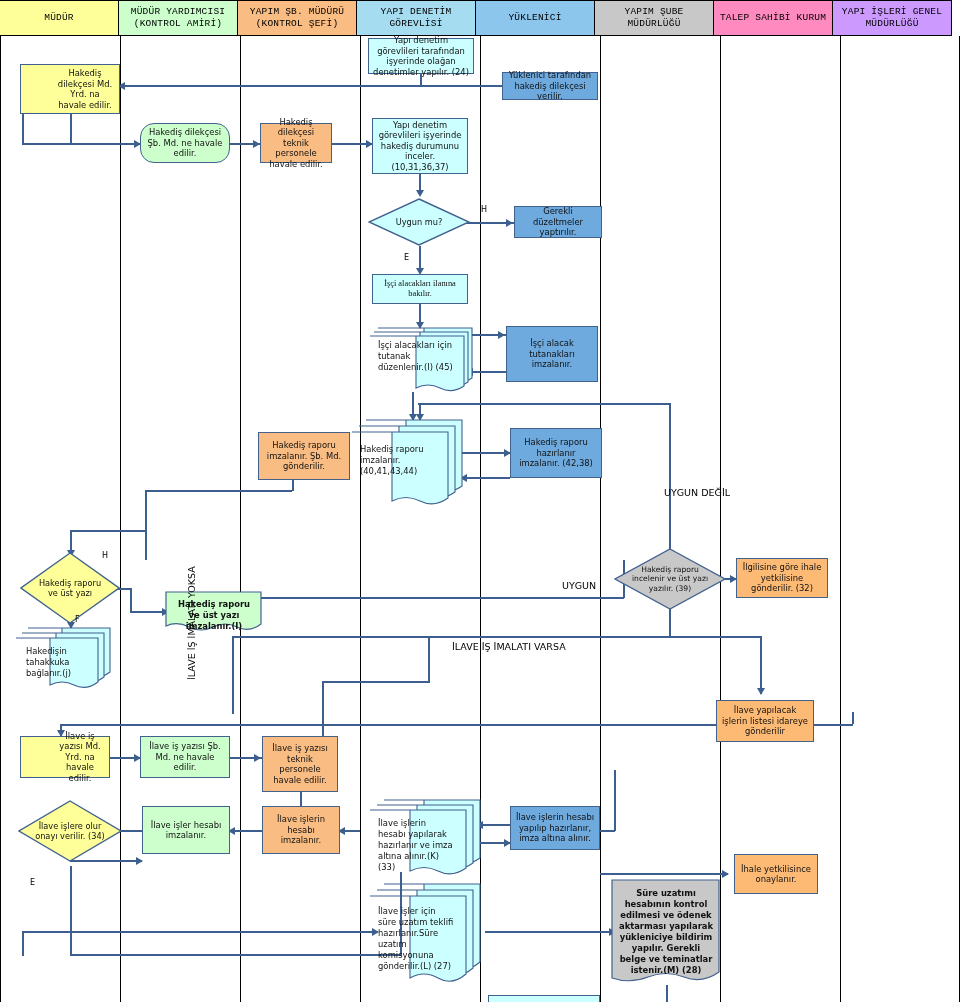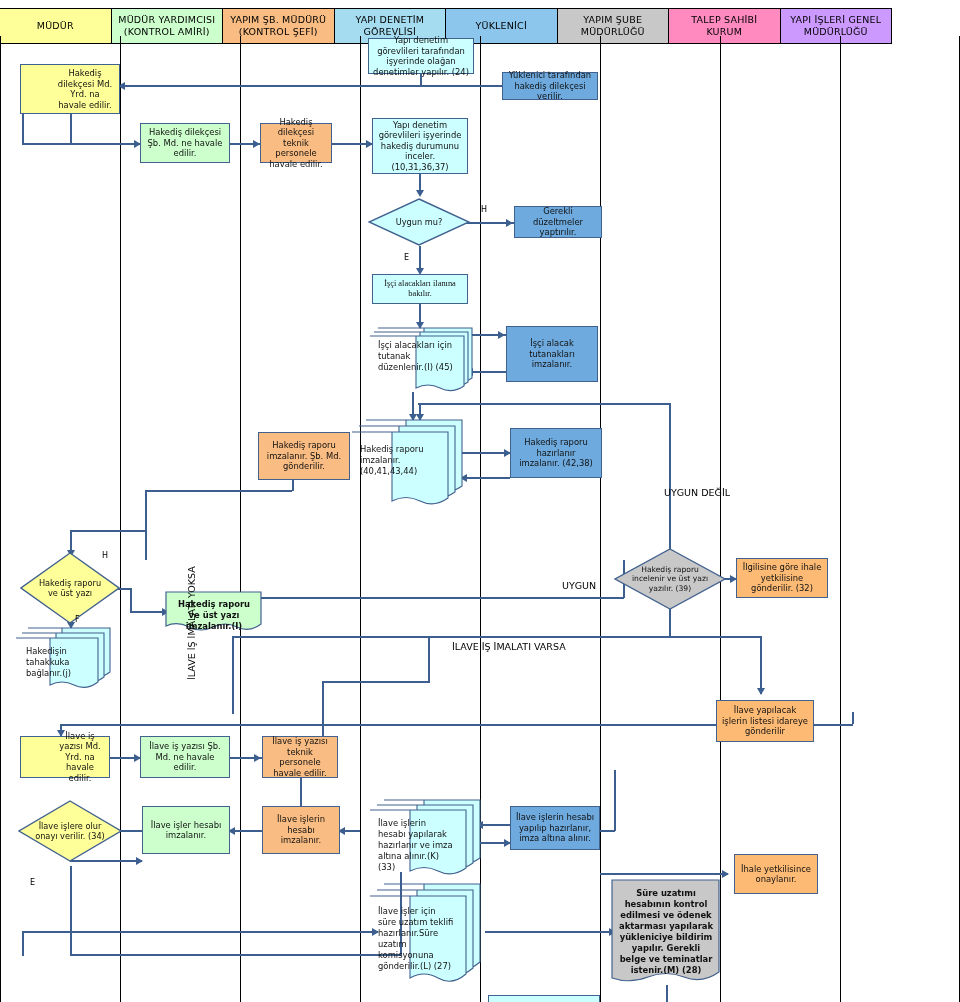--- a/index.html
+++ b/index.html
@@ -11,23 +11,24 @@
   #page {
     position: relative;
     width: 960px;
     height: 1002px;
     overflow: hidden;
     background: #ffffff;
   }
   
   .hdr-row {
     position: absolute;
-    top: 8px; left: 0;
-    width: 892px; height: 36px;
+    top: 0; left: 0;
+    width: 960px; height: 36px;
     display: flex;
+    font-family: Liberation Mono, monospace;
   }
   .hdr-cell {
     box-sizing: border-box;
     width: 120px; height: 36px;
     border: 1px solid #000;
     margin-left: -1px;
     display: flex;
     align-items: center;
     justify-content: center;
     text-align: center;
@@ -357,21 +358,21 @@
   <div class="arrow r" style="left:722px; top:869.5px;"></div>
 
   <div class="node c-cyan" style="left:488px; top:995px; width:112px; height:26px;"></div>
 
   <div class="node c-yellow" style="left:20px; top:64px; width:100px; height:50px;">Hakediş dilekçesi Md. Yrd. na havale edilir.</div>
 
   <div class="node c-cyan" style="left:368px; top:38px; width:106px; height:36px;">Yapı denetim görevlileri tarafından işyerinde olağan denetimler yapılır. (24)</div>
 
   <div class="node c-blue" style="left:502px; top:72px; width:96px; height:28px;">Yüklenici tarafından hakediş dilekçesi  verilir.</div>
 
-  <div class="node c-green" style="left:140px; top:123px; width:90px; height:40px;">Hakediş dilekçesi Şb. Md. ne havale edilir.</div>
+  <div class="node c-green" style="left:140px; top:123px; width:90px; height:40px;border-radius:14px;">Hakediş dilekçesi Şb. Md. ne havale edilir.</div>
 
   <div class="node c-orange" style="left:260px; top:123px; width:72px; height:40px;">Hakediş dilekçesi teknik personele havale edilir.</div>
 
   <div class="node c-cyan" style="left:372px; top:118px; width:96px; height:56px;">Yapı denetim görevlileri işyerinde hakediş durumunu inceler. (10,31,36,37)</div>
 
   <div class="diamond" style="left:368px; top:198px; width:102px; height:48px;">
     <svg width="102" height="48" viewBox="0 0 102 48">
       <polygon points="51,1 101,24 51,47 1,24" fill="#ccffff" stroke="#41618e" stroke-width="1.4"></polygon>
     </svg>
     <div class="dlabel">Uygun mu?</div>
@@ -436,21 +437,21 @@
   </div>
 
   <div class="node c-pink" style="left:736px; top:558px; width:92px; height:40px;">İlgilisine göre ihale yetkilisine gönderilir. (32)</div>
 
   <div class="node c-pink" style="left:716px; top:700px; width:98px; height:42px;">İlave yapılacak işlerin listesi idareye gönderilir</div>
 
   <div class="node c-yellow" style="left:20px; top:736px; width:90px; height:42px;">İlave iş yazısı Md. Yrd. na havale edilir.</div>
 
   <div class="node c-green" style="left:140px; top:736px; width:90px; height:42px;">İlave iş yazısı Şb. Md. ne havale edilir.</div>
 
-  <div class="node c-orange" style="left:262px; top:736px; width:76px; height:42px;">İlave iş yazısı teknik personele havale edilir.</div>
+  <div class="node c-orange" style="left:262px; top:736px; width:76px; height:56px;">İlave iş yazısı teknik personele havale edilir.</div>
 
   <div class="diamond" style="left:18px; top:800px; width:104px; height:62px;">
     <svg width="104" height="62" viewBox="0 0 104 62">
       <polygon points="52,1 103,31 52,61 1,31" fill="#ffff99" stroke="#41618e" stroke-width="1.4"></polygon>
     </svg>
     <div class="dlabel" style="padding:0 14px;">İlave işlere olur onayı verilir. (34)</div>
   </div>
 
   <div class="node c-green" style="left:142px; top:806px; width:88px; height:48px;">İlave işler hesabı imzalanır.</div>
 

